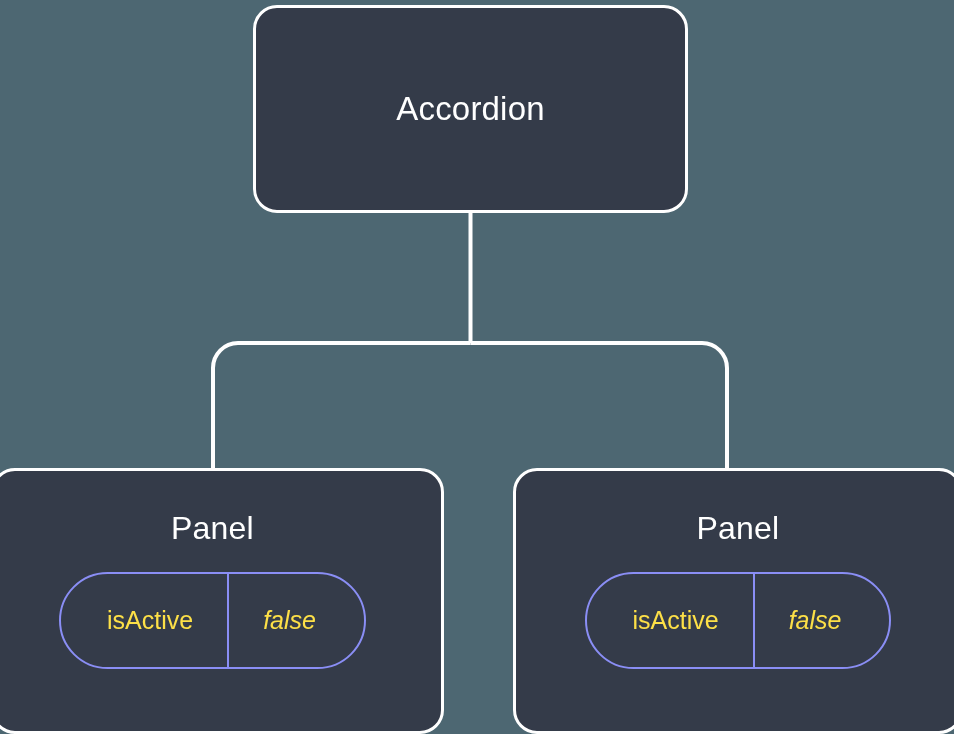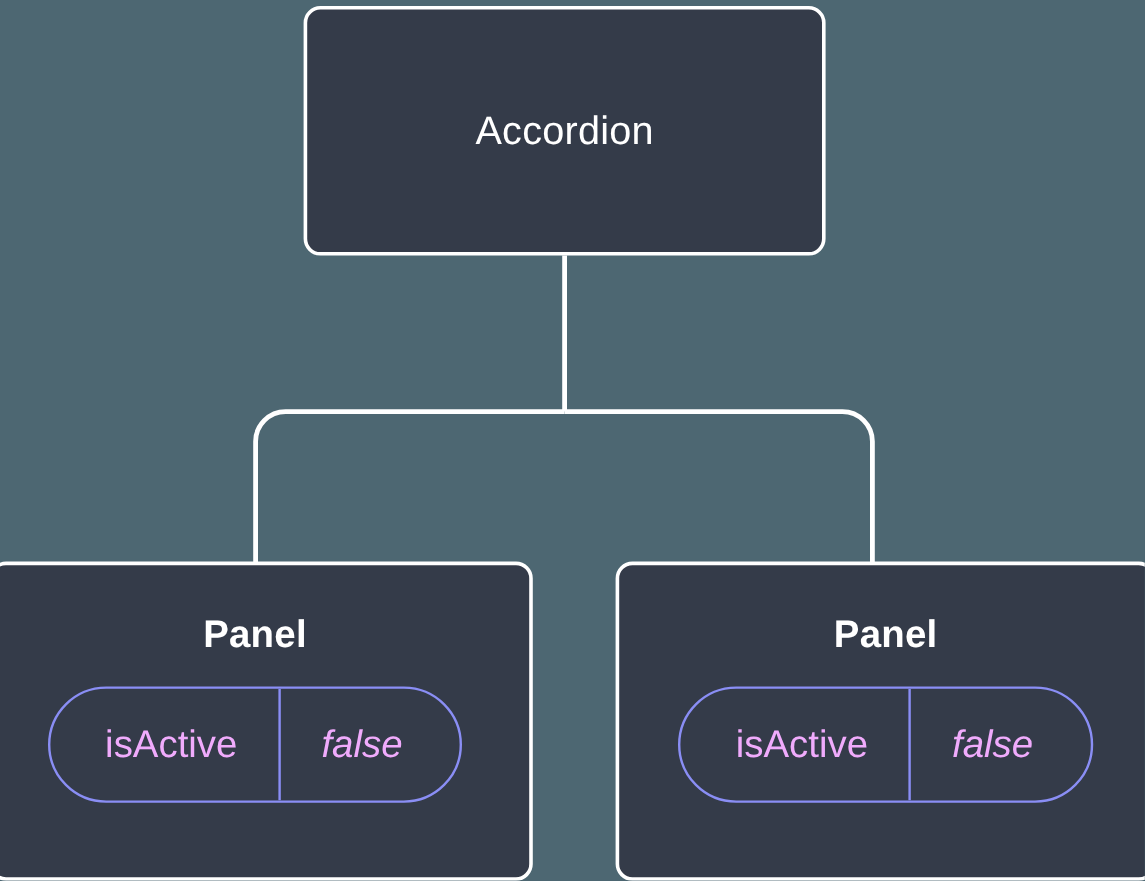--- a/index.html
+++ b/index.html
@@ -26,21 +26,21 @@
     height: 734px;
     pointer-events: none;
   }
 
   
   .node {
     position: absolute;
     box-sizing: border-box;
     background: #343b49;
     border: 3px solid #ffffff;
-    border-radius: 14px;
+    border-radius: 24px;
     display: flex;
     flex-direction: column;
     align-items: center;
     z-index: 2;
   }
 
   .node-root {
     left: 253px;
     top: 5px;
     width: 435px;
@@ -68,41 +68,40 @@
   .node-title {
     color: #ffffff;
     font-size: 33px;
     line-height: 1.1;
     letter-spacing: 0.2px;
     white-space: nowrap;
   }
 
   .node-child .node-title {
     font-size: 32px;
-    font-weight: bold;
   }
 
   
   .prop-badge {
     margin-top: 26px;
     display: flex;
     align-items: stretch;
     box-sizing: border-box;
     border: 2px solid #8a8ef5;
     border-radius: 999px;
     height: 97px;
     overflow: hidden;
   }
 
   .prop-cell {
     display: flex;
     align-items: center;
     justify-content: center;
-    color: #f0abfc;
-    font-size: 32px;
+    color: #fde047;
+    font-size: 25px;
     white-space: nowrap;
     box-sizing: border-box;
   }
 
   .prop-key {
     padding: 0 34px 0 46px;
   }
 
   .prop-divider {
     width: 2px;

